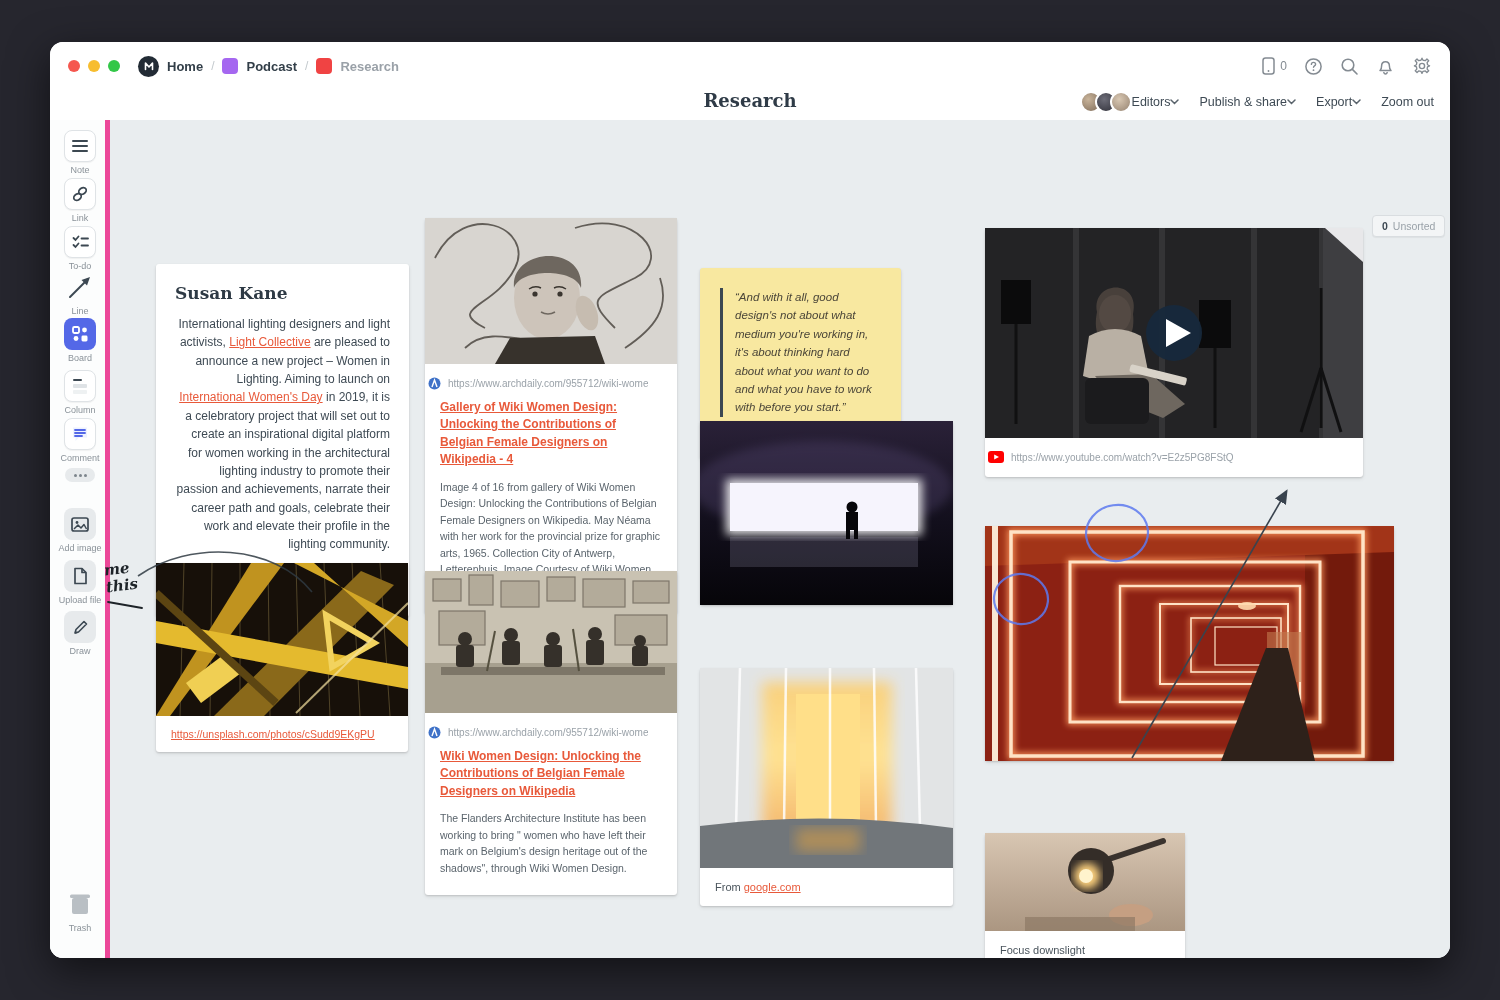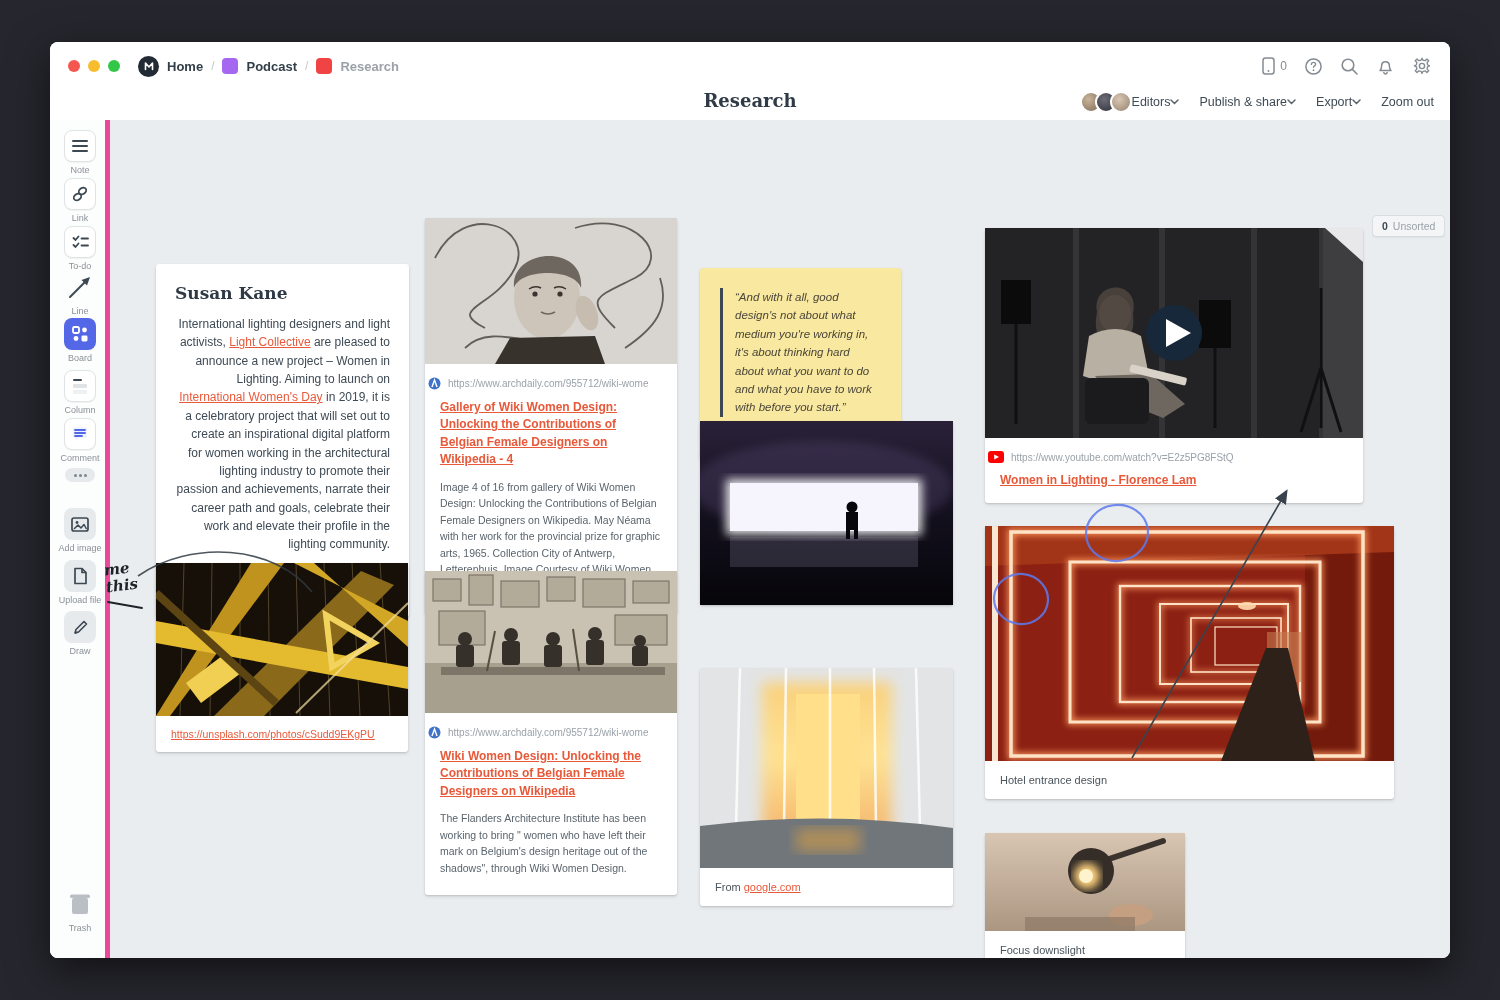--- a/index.html
+++ b/index.html
@@ -1,20 +1,20 @@
 <!DOCTYPE html>
 <html><head>
 <meta charset="utf-8">
 <style>
   * { margin:0; padding:0; box-sizing:border-box; }
   html,body { width:1500px; height:1000px; }
   body { background:#26262e; font-family:"Liberation Sans", sans-serif; position:relative; overflow:hidden; }
 
   #window { position:absolute; left:50px; top:42px; width:1400px; height:916px;
-    background:#fff; border-radius:8px; overflow:hidden; box-shadow:0 12px 40px rgba(0,0,0,.55); }
+    background:#fff; border-radius:13px; overflow:hidden; box-shadow:0 12px 40px rgba(0,0,0,.55); }
 
   
   #topbar { position:absolute; left:0; top:0; right:0; height:48px; background:#fff;
     display:flex; align-items:center; padding:0 18px; }
   .lights { display:flex; gap:8px; margin-right:18px; }
   .light { width:12px; height:12px; border-radius:50%; }
   .light.red{ background:#f5574f; } .light.yellow{ background:#f7bd2f; } .light.green{ background:#33c748; }
   .crumb { display:flex; align-items:center; gap:8px; font-size:13px; font-weight:bold; color:#323e48; cursor:pointer; }
   .crumb-sep { color:#c3c9cd; margin:0 8px; font-size:12px; }
   .crumb.current { color:#9aa1a8; font-weight:bold; }
@@ -544,21 +544,20 @@
           <polygon points="181,91 181,119 206,105" fill="#ffffff"></polygon>
         </svg>
       </span>
       <div class="url-row">
         <svg width="16" height="12" viewBox="0 0 16 12">
             <rect width="16" height="12" rx="3" fill="#f00"></rect>
             <polygon points="6.2,3.4 6.2,8.6 11,6" fill="#fff"></polygon>
           </svg>
         <span class="url-text">https://www.youtube.com/watch?v=E2z5PG8FStQ</span>
       </div>
-      <a class="card-link">Women in Lighting - Florence Lam</a>
     </div>
 
     <div class="card" id="card-hotel">
       <span class="img-wrap">
         <svg width="409" height="235" viewBox="0 0 409 235">
           <defs>
               <filter id="ht-blur">
                 <feGaussianBlur stdDeviation="3"></feGaussianBlur>
               </filter>
             </defs>
@@ -579,21 +578,20 @@
             <rect x="175" y="78" width="128" height="80" stroke-width="2"></rect>
             <rect x="206" y="92" width="90" height="54" stroke-width="1.6"></rect>
             <rect x="230" y="101" width="62" height="38" stroke-width="1.2"></rect>
           </g>
           <line x1="10" y1="0" x2="10" y2="235" stroke="#fff1de" stroke-width="6" opacity="0.95"></line>
           <rect x="282" y="106" width="34" height="50" fill="#c27a4e" opacity="0.6"></rect>
           <polygon points="236,235 330,235 303,122 281,122" fill="#2e211a"></polygon>
           <ellipse cx="262" cy="80" rx="9" ry="4" fill="#ffd9ad" opacity="0.9"></ellipse>
         </svg>
       </span>
-      <div class="caption">Hotel entrance design</div>
     </div>
 
     <div class="card" id="card-focus">
       <span class="img-wrap">
         <svg width="200" height="98" viewBox="0 0 200 98">
           <defs>
             <linearGradient id="fd-bg" x1="0" y1="0" x2="0" y2="1">
                 <stop offset="0" stop-color="#d8c6b2"></stop>
                 <stop offset="1" stop-color="#ab9681"></stop>
               </linearGradient>

